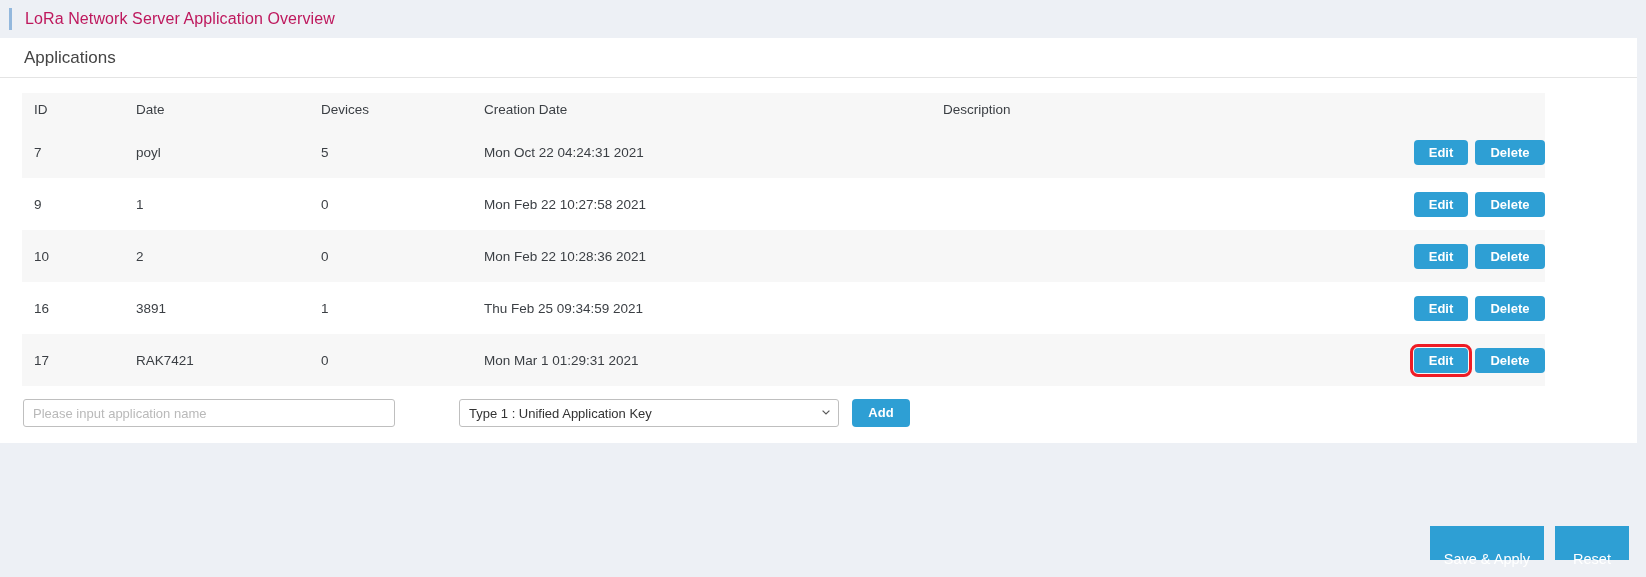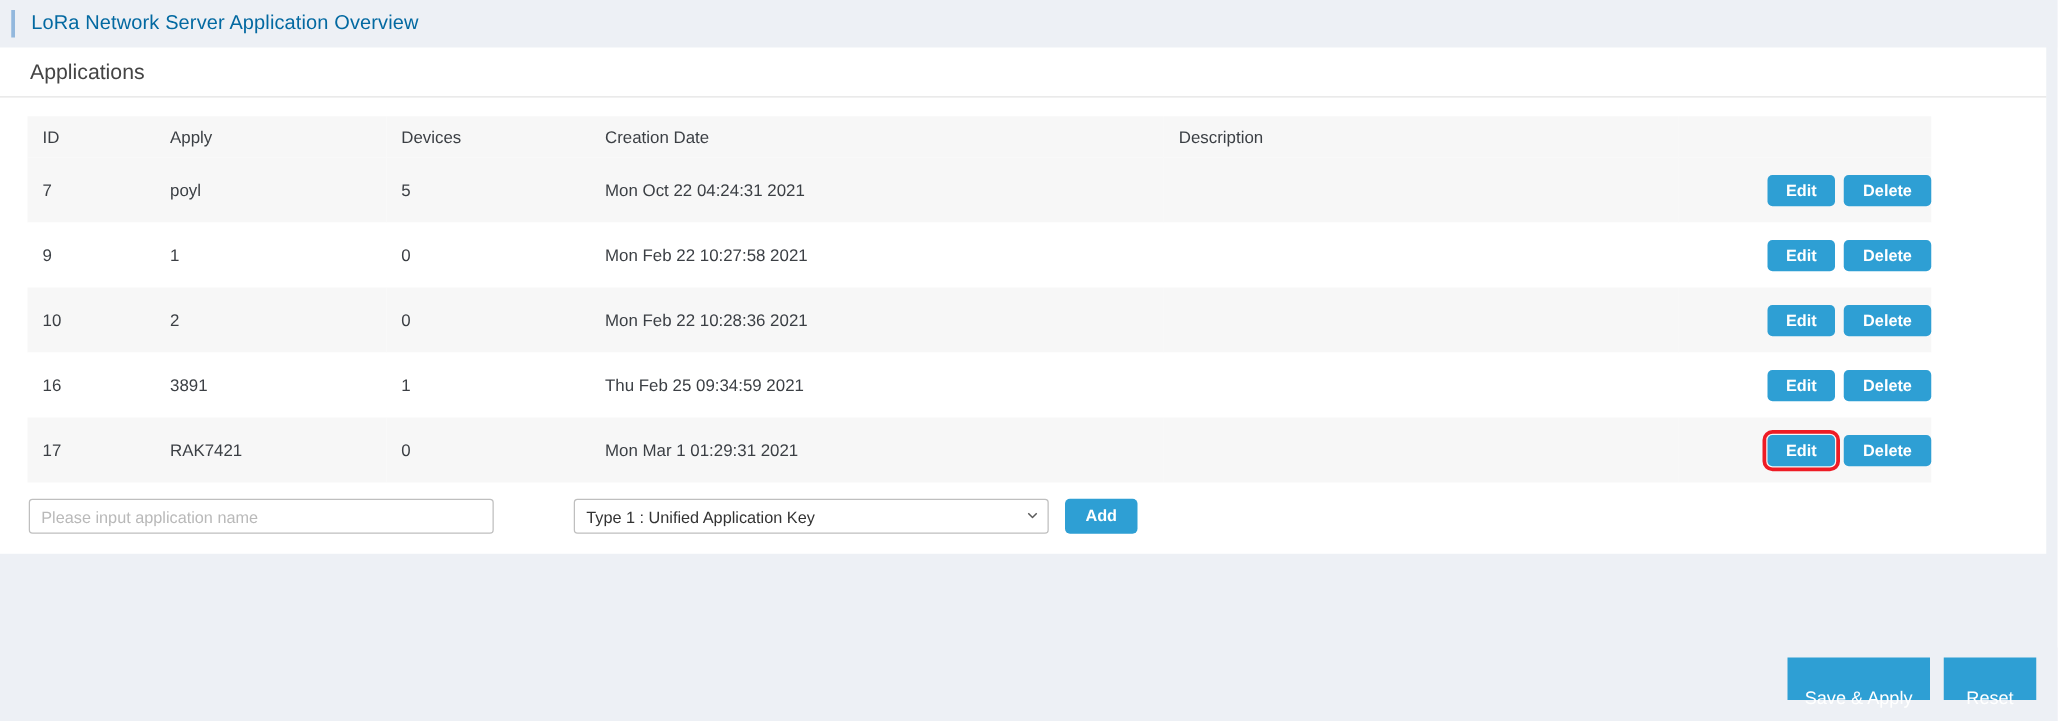--- a/index.html
+++ b/index.html
@@ -24,21 +24,21 @@
     padding-left: 9px;
     box-sizing: border-box;
   }
   .title-accent {
     width: 3px;
     height: 22px;
     background: #93b8dd;
     margin-right: 13px;
   }
   .page-title {
-    color: #0369a1;
+    color: #be185d;
     font-size: 16px;
     line-height: 18px;
     letter-spacing: 0.1px;
   }
 
   
   .card {
     position: absolute;
     left: 0;
     top: 38px;
@@ -240,21 +240,21 @@
         <col class="col-id">
           <col class="col-name">
           <col class="col-dev">
         <col class="col-date">
           <col class="col-desc">
           <col class="col-act">
       </colgroup>
       <thead>
         <tr>
           <th>ID</th>
-          <th>Apply</th>
+          <th>Date</th>
           <th>Devices</th>
           <th>Creation Date</th>
           <th>Description</th>
           <th></th>
         </tr>
       </thead>
       <tbody id="apps-body">
           <tr class="odd">
             <td>7</td>
             <td>poyl</td>

